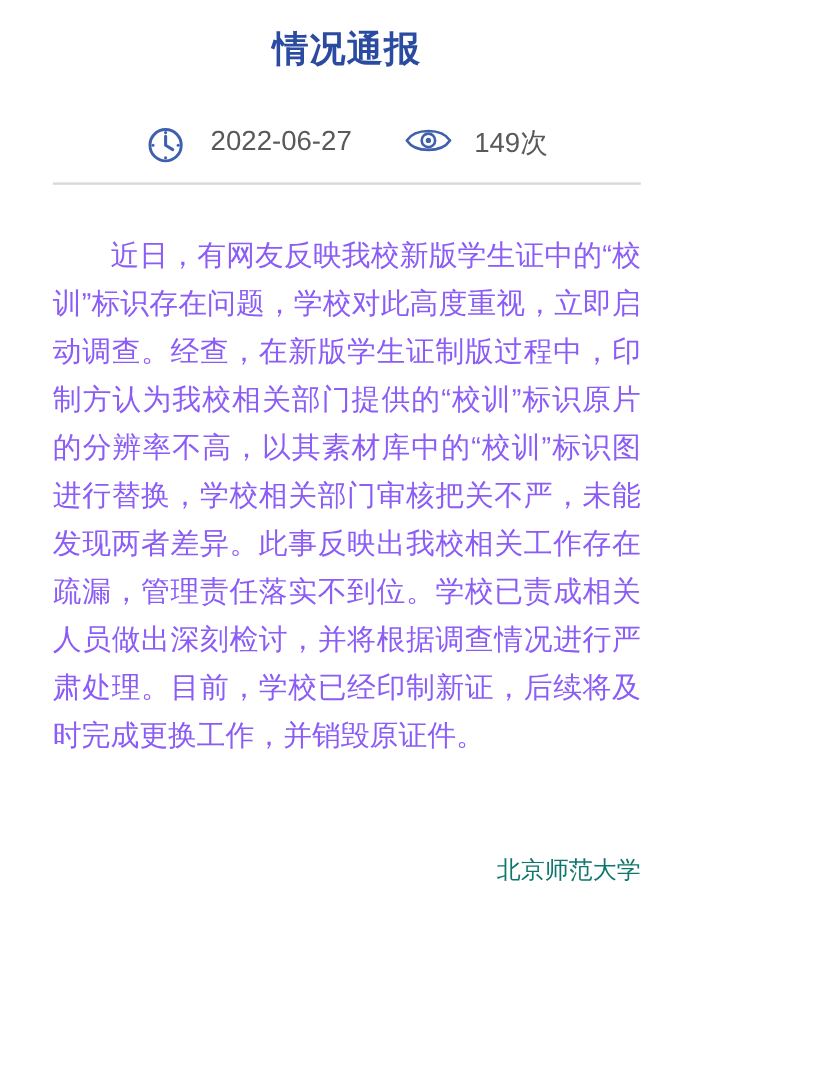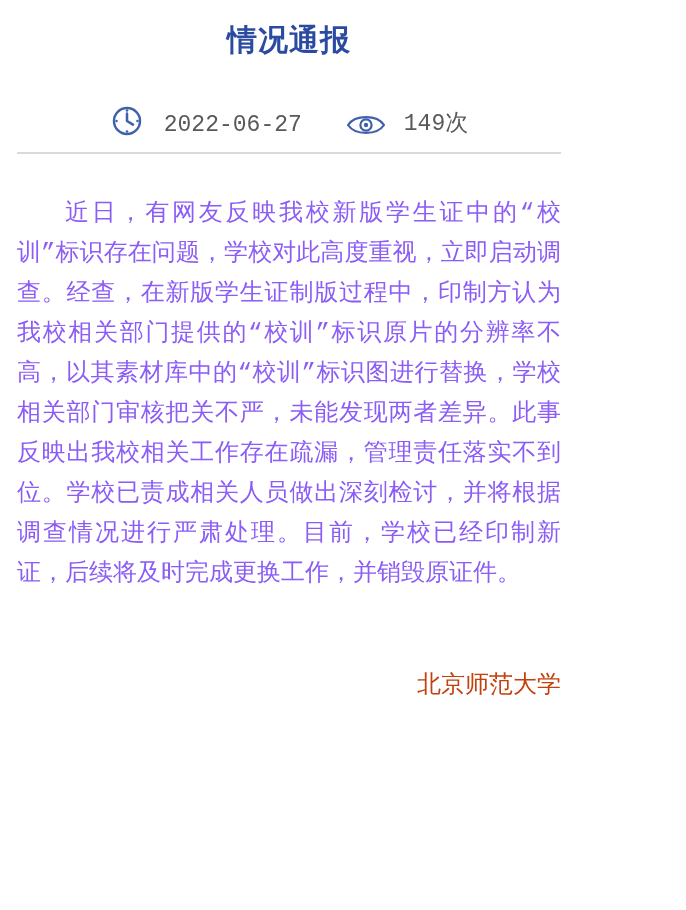--- a/index.html
+++ b/index.html
@@ -5,38 +5,37 @@
   * { margin: 0; padding: 0; box-sizing: border-box; }
   html, body { background: #ffffff; }
   body {
     font-family: "Liberation Sans", "DejaVu Sans", sans-serif;
     width: 686px;
   }
   .page {
     width: 578px;
     height: 910px;
     background: #ffffff;
-    padding: 0 17px;
+    padding: 0 44px;
     overflow: hidden;
-    font-family: Liberation Mono, monospace;
   }
   .page-title {
     padding-top: 22px;
     text-align: center;
     color: #2A4BA0;
     font-size: 30px;
     line-height: 40px;
     font-weight: 600;
     letter-spacing: 1px;
   }
   .meta-row {
     margin-top: 42px;
     display: flex;
     justify-content: center;
-    align-items: flex-end;
+    align-items: flex-start;
     color: #595959;
     font-size: 23px;
   }
   .meta-row .icon {
     display: inline-flex;
     align-items: center;
     color: #3F60AC;
   }
   .meta-row .clock { margin-right: 20px; }
   .meta-row .eye { margin-left: 44px; margin-right: 18px; }
@@ -55,22 +54,22 @@
     text-align: justify;
   }
   .body-text p {
     text-indent: 2em;
     margin-bottom: 18px;
     word-break: break-all;
   }
   .signature {
     margin-top: 72px;
     text-align: right;
-    color: #c2410c;
-    font-size: 24px;
+    color: #0f766e;
+    font-size: 20px;
     line-height: 40px;
   }
 </style>
 </head>
 <body>
 
 <div class="page">
 
   <h1 class="page-title">情况通报</h1>
 

